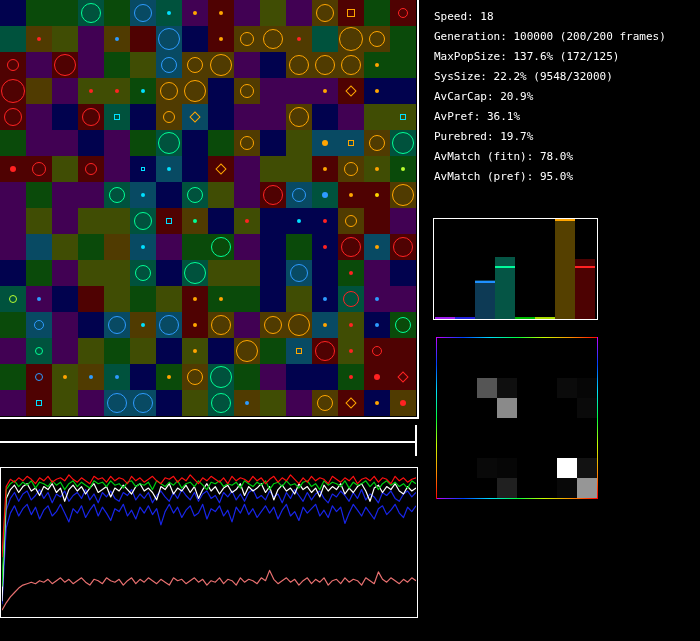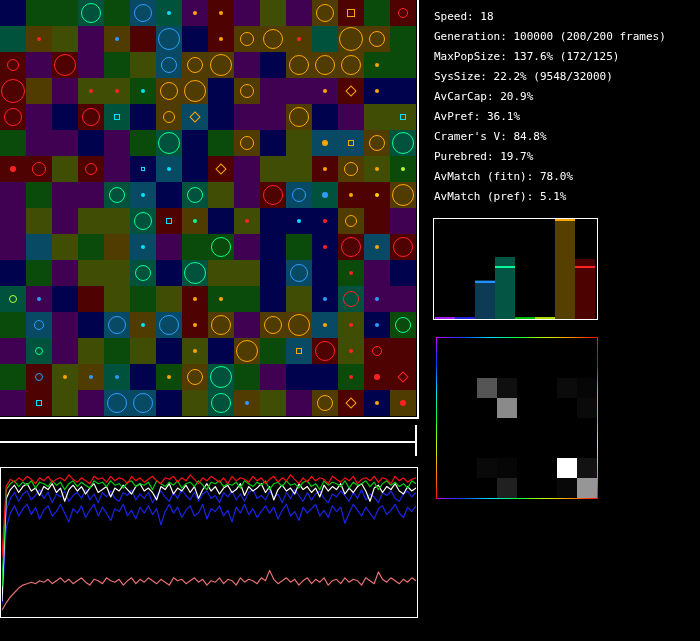--- a/index.html
+++ b/index.html
@@ -430,21 +430,21 @@
     <svg width="414" height="147" style="position: absolute; left: 1px; top: 1px;">
       <polyline points="0.0,125.0 4.2,41.2 8.4,29.4 12.5,23.5 16.7,32.3 20.9,25.0 25.1,22.0 29.3,30.9 33.5,26.5 37.6,20.6 41.8,29.4 46.0,23.5 50.2,33.8 54.4,25.0 58.5,27.9 62.7,22.0 66.9,32.3 71.1,26.5 75.3,23.5 79.5,29.4 83.6,20.6 87.8,30.9 92.0,25.0 96.2,33.8 100.4,23.5 104.5,27.9 108.7,22.0 112.9,29.4 117.1,32.3 121.3,23.5 125.5,26.5 129.6,20.6 133.8,30.9 138.0,25.0 142.2,29.4 146.4,23.5 150.5,33.8 154.7,26.5 158.9,22.0 163.1,27.9 167.3,32.3 171.5,23.5 175.6,29.4 179.8,20.6 184.0,26.5 188.2,30.9 192.4,23.5 196.5,32.3 200.7,25.0 204.9,22.0 209.1,29.4 213.3,26.5 217.5,33.8 221.6,23.5 225.8,27.9 230.0,22.0 234.2,30.9 238.4,25.0 242.5,32.3 246.7,23.5 250.9,20.6 255.1,29.4 259.3,26.5 263.5,30.9 267.6,22.0 271.8,27.9 276.0,25.0 280.2,33.8 284.4,23.5 288.5,29.4 292.7,20.6 296.9,26.5 301.1,32.3 305.3,23.5 309.5,30.9 313.6,25.0 317.8,22.0 322.0,29.4 326.2,33.8 330.4,25.0 334.5,27.9 338.7,22.0 342.9,26.5 347.1,32.3 351.3,23.5 355.5,29.4 359.6,20.6 363.8,30.9 368.0,25.0 372.2,27.9 376.4,33.8 380.5,23.5 384.7,26.5 388.9,22.0 393.1,29.4 397.3,32.3 401.5,25.0 405.6,22.0 409.8,27.9 414.0,23.5" fill="none" stroke="#1825e8" stroke-width="1.2" stroke-linejoin="round"></polyline>
       <polyline points="0.0,135.2 4.2,58.8 8.4,44.1 12.5,36.8 16.7,47.0 20.9,39.7 25.1,35.3 29.3,45.6 33.5,38.2 37.6,50.0 41.8,41.2 46.0,36.8 50.2,47.0 54.4,42.6 58.5,35.3 62.7,44.1 66.9,52.9 71.1,39.7 75.3,44.1 79.5,36.8 83.6,48.5 87.8,41.2 92.0,35.3 96.2,47.0 100.4,38.2 104.5,44.1 108.7,51.5 112.9,39.7 117.1,42.6 121.3,35.3 125.5,47.0 129.6,41.2 133.8,50.0 138.0,38.2 142.2,44.1 146.4,36.8 150.5,45.6 154.7,39.7 158.9,55.9 163.1,42.6 167.3,35.3 171.5,44.1 175.6,38.2 179.8,48.5 184.0,41.2 188.2,36.8 192.4,47.0 196.5,44.1 200.7,35.3 204.9,50.0 209.1,39.7 213.3,42.6 217.5,36.8 221.6,47.0 225.8,41.2 230.0,52.9 234.2,38.2 238.4,44.1 242.5,35.3 246.7,45.6 250.9,39.7 255.1,48.5 259.3,42.6 263.5,36.8 267.6,44.1 271.8,38.2 276.0,50.0 280.2,41.2 284.4,35.3 288.5,47.0 292.7,42.6 296.9,51.5 301.1,38.2 305.3,44.1 309.5,39.7 313.6,35.3 317.8,47.0 322.0,41.2 326.2,48.5 330.4,36.8 334.5,42.6 338.7,38.2 342.9,54.4 347.1,44.1 351.3,35.3 355.5,41.2 359.6,47.0 363.8,38.2 368.0,44.1 372.2,50.0 376.4,39.7 380.5,36.8 384.7,45.6 388.9,41.2 393.1,35.3 397.3,44.1 401.5,48.5 405.6,38.2 409.8,42.6 414.0,36.8" fill="none" stroke="#1825e8" stroke-width="1.2" stroke-linejoin="round"></polyline>
       <polyline points="0.0,132.3 4.2,29.4 8.4,20.6 12.5,16.2 16.7,23.5 20.9,17.6 25.1,14.7 29.3,22.0 33.5,19.1 37.6,26.5 41.8,17.6 46.0,20.6 50.2,14.7 54.4,23.5 58.5,19.1 62.7,32.3 66.9,20.6 71.1,16.2 75.3,22.0 79.5,17.6 83.6,25.0 87.8,19.1 92.0,14.7 96.2,23.5 100.4,20.6 104.5,17.6 108.7,27.9 112.9,19.1 117.1,22.0 121.3,16.2 125.5,20.6 129.6,25.0 133.8,17.6 138.0,14.7 142.2,22.0 146.4,19.1 150.5,23.5 154.7,30.9 158.9,17.6 163.1,20.6 167.3,14.7 171.5,25.0 175.6,19.1 179.8,22.0 184.0,16.2 188.2,23.5 192.4,17.6 196.5,29.4 200.7,20.6 204.9,14.7 209.1,22.0 213.3,17.6 217.5,25.0 221.6,19.1 225.8,16.2 230.0,23.5 234.2,20.6 238.4,14.7 242.5,26.5 246.7,17.6 250.9,22.0 255.1,19.1 259.3,14.7 263.5,23.5 267.6,17.6 271.8,30.9 276.0,20.6 280.2,16.2 284.4,22.0 288.5,19.1 292.7,25.0 296.9,14.7 301.1,20.6 305.3,17.6 309.5,23.5 313.6,19.1 317.8,27.9 322.0,16.2 326.2,22.0 330.4,17.6 334.5,20.6 338.7,14.7 342.9,25.0 347.1,19.1 351.3,23.5 355.5,17.6 359.6,14.7 363.8,22.0 368.0,32.3 372.2,19.1 376.4,16.2 380.5,23.5 384.7,17.6 388.9,20.6 393.1,14.7 397.3,22.0 401.5,25.0 405.6,17.6 409.8,22.0 414.0,19.1" fill="none" stroke="#ffffff" stroke-width="1.2" stroke-linejoin="round"></polyline>
       <polyline points="0.0,117.6 4.2,20.6 8.4,14.7 12.5,11.8 16.7,17.6 20.9,13.2 25.1,16.2 29.3,11.8 33.5,19.1 37.6,13.2 41.8,14.7 46.0,17.6 50.2,11.8 54.4,16.2 58.5,13.2 62.7,20.6 66.9,14.7 71.1,11.8 75.3,17.6 79.5,13.2 83.6,16.2 87.8,19.1 92.0,11.8 96.2,14.7 100.4,13.2 104.5,17.6 108.7,11.8 112.9,16.2 117.1,14.7 121.3,19.1 125.5,13.2 129.6,11.8 133.8,17.6 138.0,14.7 142.2,16.2 146.4,13.2 150.5,20.6 154.7,11.8 158.9,14.7 163.1,17.6 167.3,13.2 171.5,16.2 175.6,11.8 179.8,19.1 184.0,14.7 188.2,13.2 192.4,17.6 196.5,11.8 200.7,16.2 204.9,20.6 209.1,13.2 213.3,14.7 217.5,11.8 221.6,17.6 225.8,14.7 230.0,16.2 234.2,13.2 238.4,19.1 242.5,11.8 246.7,14.7 250.9,17.6 255.1,13.2 259.3,16.2 263.5,11.8 267.6,20.6 271.8,14.7 276.0,13.2 280.2,17.6 284.4,11.8 288.5,16.2 292.7,14.7 296.9,19.1 301.1,13.2 305.3,11.8 309.5,17.6 313.6,14.7 317.8,20.6 322.0,11.8 326.2,16.2 330.4,13.2 334.5,14.7 338.7,17.6 342.9,11.8 347.1,19.1 351.3,13.2 355.5,16.2 359.6,14.7 363.8,11.8 368.0,17.6 372.2,13.2 376.4,20.6 380.5,14.7 384.7,11.8 388.9,16.2 393.1,13.2 397.3,17.6 401.5,14.7 405.6,19.1 409.8,11.8 414.0,14.7" fill="none" stroke="#00cc10" stroke-width="1.2" stroke-linejoin="round"></polyline>
       <polyline points="0.0,88.2 4.2,17.6 8.4,10.3 12.5,13.2 16.7,8.8 20.9,11.8 25.1,7.3 29.3,10.3 33.5,14.7 37.6,8.8 41.8,11.8 46.0,7.3 50.2,13.2 54.4,10.3 58.5,8.8 62.7,11.8 66.9,5.9 71.1,10.3 75.3,13.2 79.5,8.8 83.6,11.8 87.8,14.7 92.0,7.3 96.2,10.3 100.4,8.8 104.5,13.2 108.7,7.3 112.9,11.8 117.1,8.8 121.3,10.3 125.5,14.7 129.6,7.3 133.8,11.8 138.0,8.8 142.2,13.2 146.4,10.3 150.5,7.3 154.7,11.8 158.9,14.7 163.1,8.8 167.3,10.3 171.5,7.3 175.6,13.2 179.8,8.8 184.0,11.8 188.2,5.9 192.4,10.3 196.5,14.7 200.7,8.8 204.9,11.8 209.1,7.3 213.3,10.3 217.5,13.2 221.6,8.8 225.8,14.7 230.0,7.3 234.2,11.8 238.4,8.8 242.5,10.3 246.7,13.2 250.9,7.3 255.1,11.8 259.3,8.8 263.5,14.7 267.6,10.3 271.8,7.3 276.0,13.2 280.2,8.8 284.4,11.8 288.5,5.9 292.7,10.3 296.9,14.7 301.1,8.8 305.3,13.2 309.5,7.3 313.6,11.8 317.8,8.8 322.0,10.3 326.2,14.7 330.4,7.3 334.5,10.3 338.7,13.2 342.9,8.8 347.1,11.8 351.3,7.3 355.5,14.7 359.6,10.3 363.8,8.8 368.0,11.8 372.2,7.3 376.4,13.2 380.5,8.8 384.7,10.3 388.9,14.7 393.1,7.3 397.3,11.8 401.5,8.8 405.6,13.2 409.8,10.3 414.0,8.8" fill="none" stroke="#ff1010" stroke-width="1.2" stroke-linejoin="round"></polyline>
       <polyline points="0.0,141.1 4.2,133.8 8.4,127.9 12.5,123.5 16.7,119.1 20.9,116.1 25.1,114.7 29.3,113.2 33.5,114.7 37.6,111.7 41.8,113.2 46.0,110.3 50.2,114.7 54.4,111.7 58.5,108.8 62.7,113.2 66.9,110.3 71.1,114.7 75.3,111.7 79.5,108.8 83.6,113.2 87.8,116.1 92.0,110.3 96.2,111.7 100.4,114.7 104.5,108.8 108.7,111.7 112.9,113.2 117.1,110.3 121.3,116.1 125.5,111.7 129.6,108.8 133.8,114.7 138.0,110.3 142.2,113.2 146.4,108.8 150.5,111.7 154.7,114.7 158.9,110.3 163.1,113.2 167.3,116.1 171.5,108.8 175.6,111.7 179.8,110.3 184.0,114.7 188.2,111.7 192.4,108.8 196.5,113.2 200.7,110.3 204.9,116.1 209.1,111.7 213.3,113.2 217.5,108.8 221.6,114.7 225.8,110.3 230.0,111.7 234.2,116.1 238.4,108.8 242.5,113.2 246.7,110.3 250.9,111.7 255.1,114.7 259.3,108.8 263.5,111.7 267.6,101.4 271.8,110.3 276.0,114.7 280.2,111.7 284.4,108.8 288.5,113.2 292.7,110.3 296.9,116.1 301.1,111.7 305.3,108.8 309.5,114.7 313.6,110.3 317.8,113.2 322.0,108.8 326.2,116.1 330.4,111.7 334.5,110.3 338.7,114.7 342.9,108.8 347.1,113.2 351.3,110.3 355.5,111.7 359.6,116.1 363.8,108.8 368.0,111.7 372.2,114.7 376.4,102.9 380.5,110.3 384.7,113.2 388.9,108.8 393.1,111.7 397.3,114.7 401.5,110.3 405.6,113.2 409.8,108.8 414.0,111.7" fill="none" stroke="#e87070" stroke-width="1.2" stroke-linejoin="round"></polyline>
     </svg>
   </div>
 
-<div class="abs" id="stats"><div>Speed: 18</div><div>Generation: 100000 (200/200 frames)</div><div>MaxPopSize: 137.6% (172/125)</div><div>SysSize: 22.2% (9548/32000)</div><div>AvCarCap: 20.9%</div><div>AvPref: 36.1%</div><div>Cramer's V: 84.8%</div><div>Purebred: 19.7%</div><div>AvMatch (fitn): 78.0%</div><div>AvMatch (pref): 5.1%</div></div>
+<div class="abs" id="stats"><div>Speed: 18</div><div>Generation: 100000 (200/200 frames)</div><div>MaxPopSize: 137.6% (172/125)</div><div>SysSize: 22.2% (9548/32000)</div><div>AvCarCap: 20.9%</div><div>AvPref: 36.1%</div><div>Purebred: 19.7%</div><div>AvMatch (fitn): 78.0%</div><div>AvMatch (pref): 95.0%</div></div>
 
 <div class="abs" id="bar-chart">
   <div class="mf">m f</div>
 <div class="seg" style="left: 1px; bottom: 0px; width: 20px; height: 2px; background: rgb(160, 32, 240);"></div>
     <div class="seg" style="left: 21px; bottom: 0px; width: 20px; height: 2px; background: rgb(34, 34, 221);"></div>
     <div class="seg" style="left: 41px; bottom: 0px; width: 20px; height: 2px; background: rgb(30, 144, 255);"></div>
     <div class="bar" style="left: 41px; bottom: 0px; width: 20px; height: 39px; background: rgb(13, 58, 85);"></div>
     <div class="cap" style="left: 41px; bottom: 36px; width: 20px; height: 2px; background: rgb(30, 144, 255);"></div>
     <div class="seg" style="left: 61px; bottom: 0px; width: 20px; height: 2px; background: rgb(0, 250, 154);"></div>
     <div class="bar" style="left: 61px; bottom: 0px; width: 20px; height: 62px; background: rgb(5, 85, 69);"></div>

